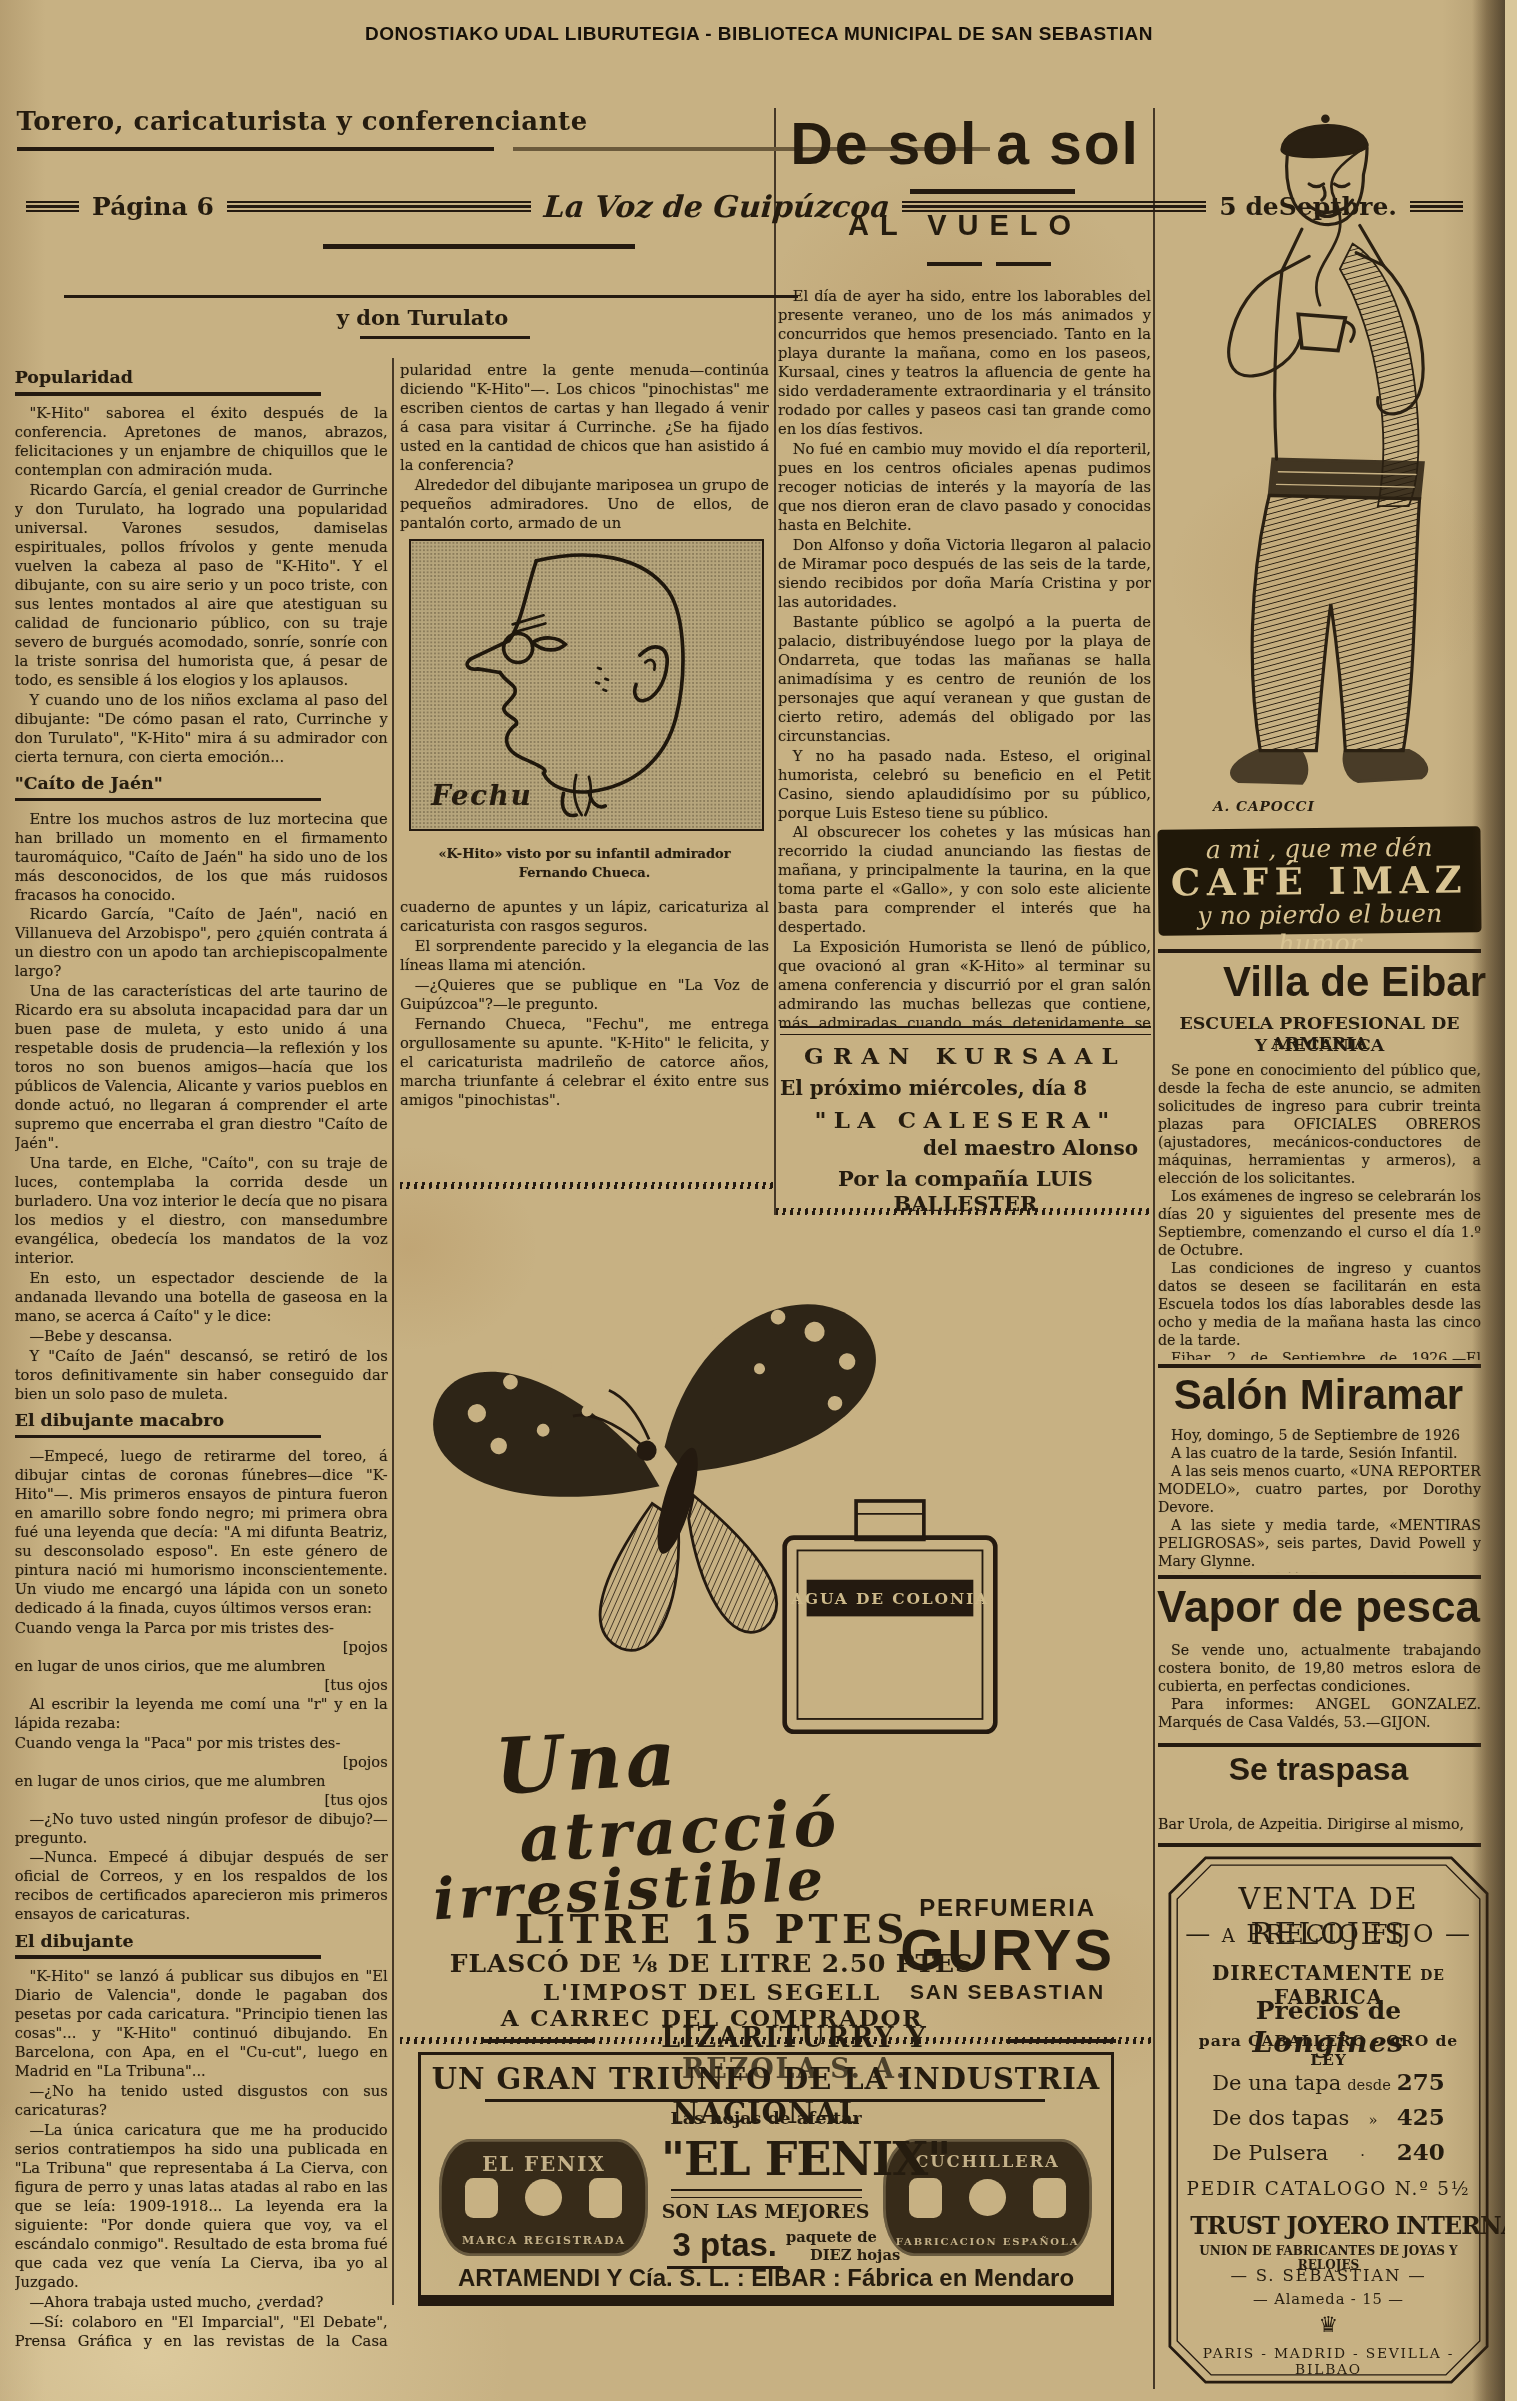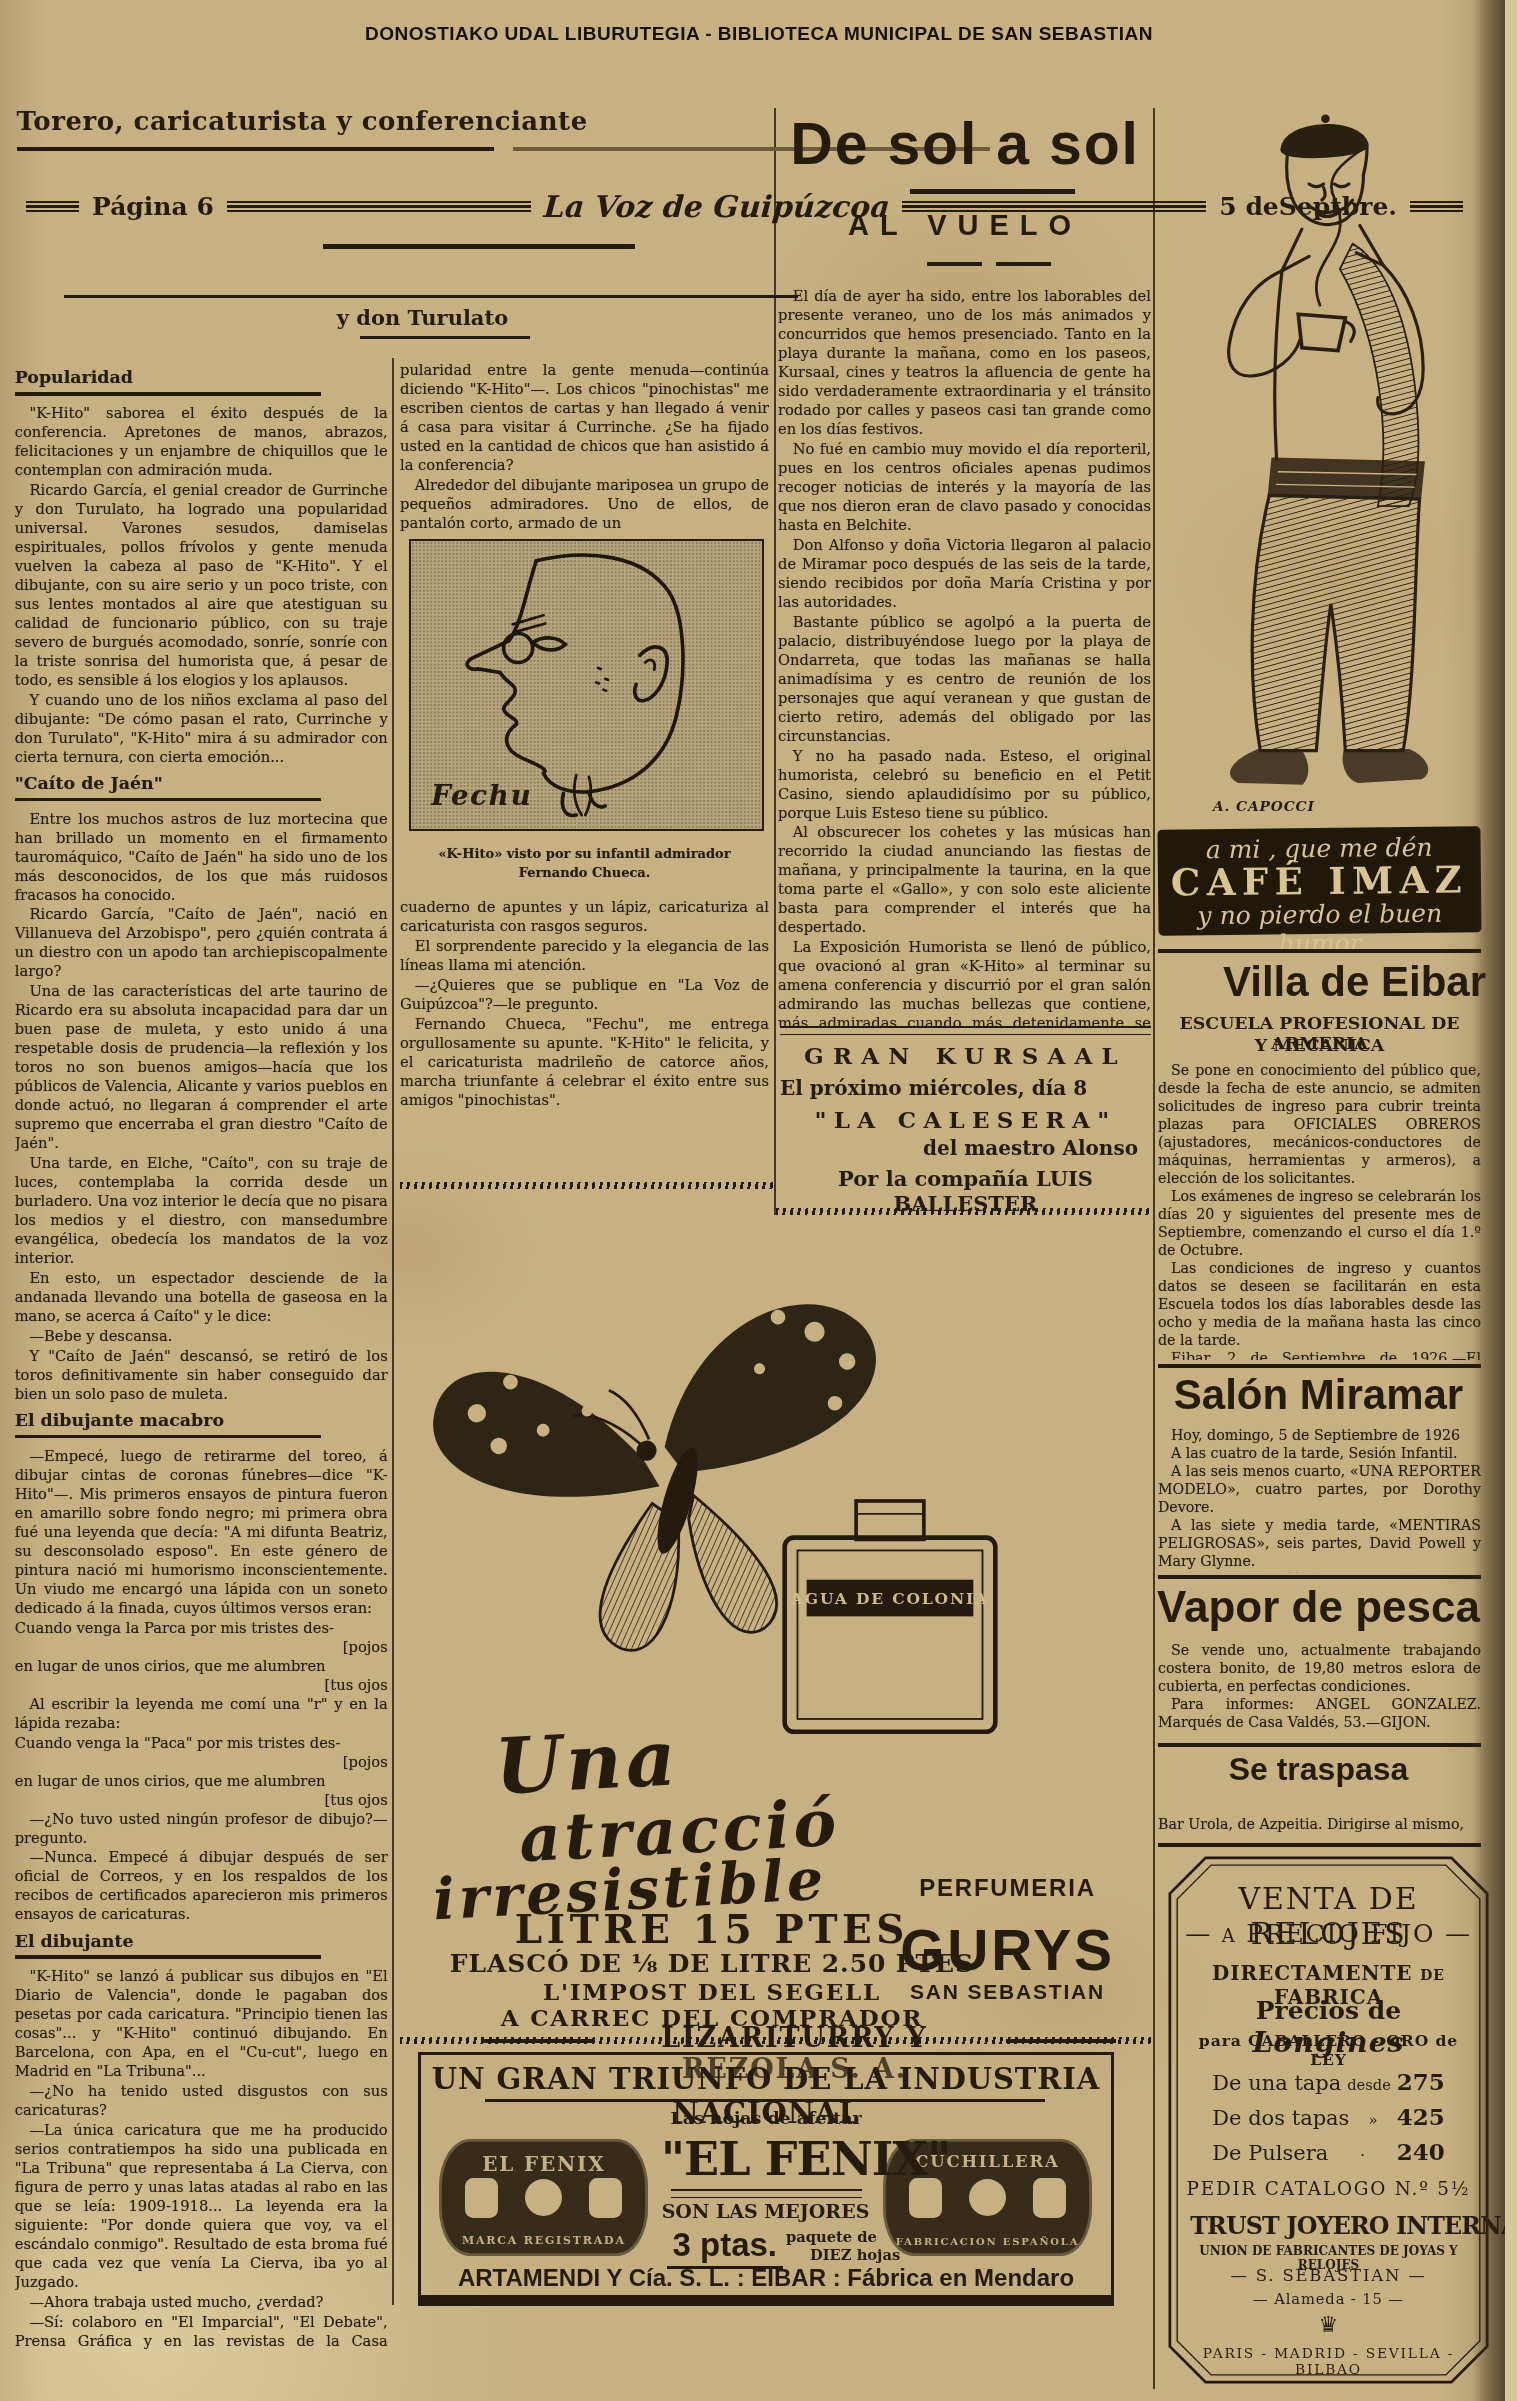--- a/index.html
+++ b/index.html
@@ -287,21 +287,21 @@
         </g>
       </g>
     </svg>
     <div class="scriptline" style="left:95px;top:519px;font-size:77px;">Una</div>
     <div class="scriptline" style="left:119px;top:595px;font-size:64px;">atracció</div>
     <div class="scriptline" style="left:33px;top:657px;font-size:57px;">irresistible</div>
     <div class="p-big" style="left:55px;top:708px;width:514px;font-size:39px;letter-spacing:4.6px;">LITRE 15 PTES</div>
     <div class="p-big" style="left:18.4px;top:751px;width:587px;font-size:25px;letter-spacing:0.9px;">FLASCÓ DE ⅛ DE LITRE 2.50 PTES</div>
     <div class="p-big" style="left:55px;top:780px;width:514px;font-size:23px;letter-spacing:1.8px;">L'IMPOST DEL SEGELL</div>
     <div class="p-big" style="left:55px;top:806px;width:514px;font-size:23px;letter-spacing:1.8px;">A CARREC DEL COMPRADOR</div>
-    <div class="brandk" style="left:479px;top:676px;width:257px;text-align:center;font-size:24px;letter-spacing:1.8px;">PERFUMERIA</div>
+    <div class="brandk" style="left:479px;top:696px;width:257px;text-align:center;font-size:24px;letter-spacing:1.8px;">PERFUMERIA</div>
     <div class="brandk" style="left:479px;top:719px;width:257px;text-align:center;font-size:57px;letter-spacing:2.8px;">GURYS</div>
     <div class="brandk" style="left:479px;top:782px;width:257px;text-align:center;font-size:21px;letter-spacing:1.8px;">SAN SEBASTIAN</div>
     <div class="firm-dash" style="left:83px;top:841px;width:110px;"></div>
     <div class="firm" style="left:202px;top:824px;width:385px;">LIZARITURRY Y REZOLA S. A.</div>
     <div class="firm-dash" style="left:606px;top:841px;width:110px;"></div>
   </div>
   <div class="wavy" style="left:400px;top:2037px;width:752px;"></div>
 
   <div class="fenix">
     <div class="fx-head">UN GRAN TRIUNFO DE LA INDUSTRIA NACIONAL</div>

